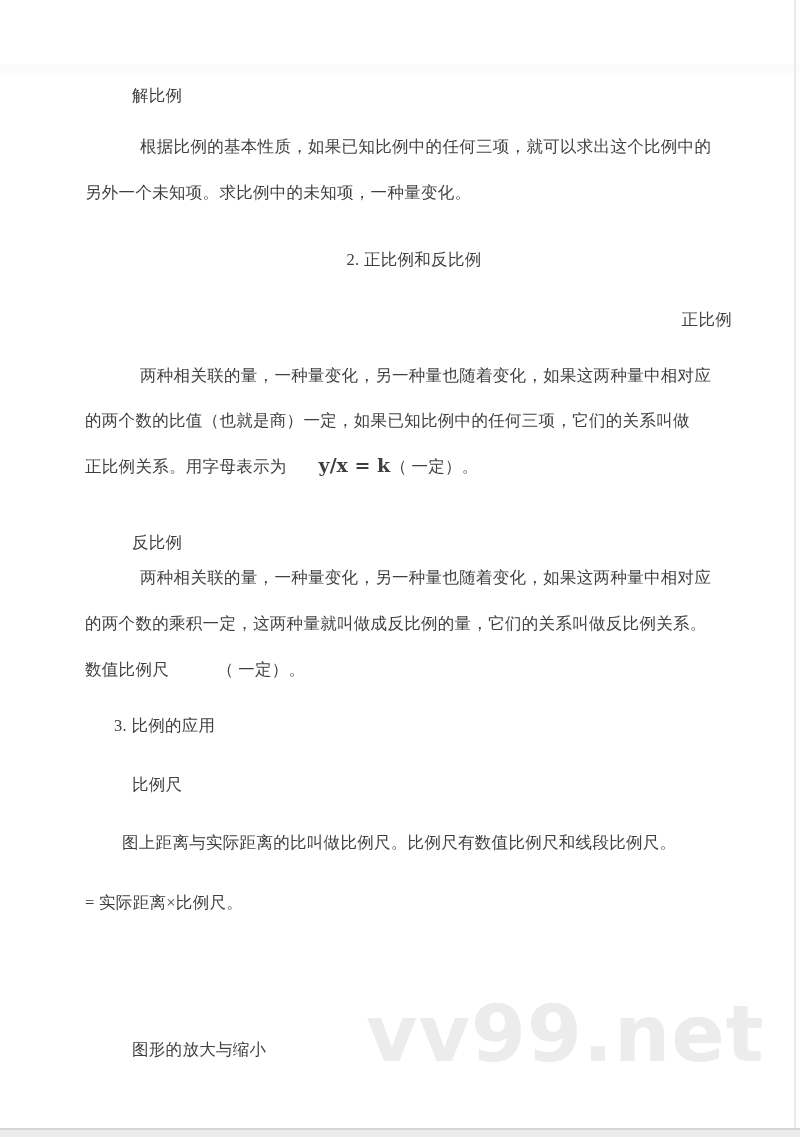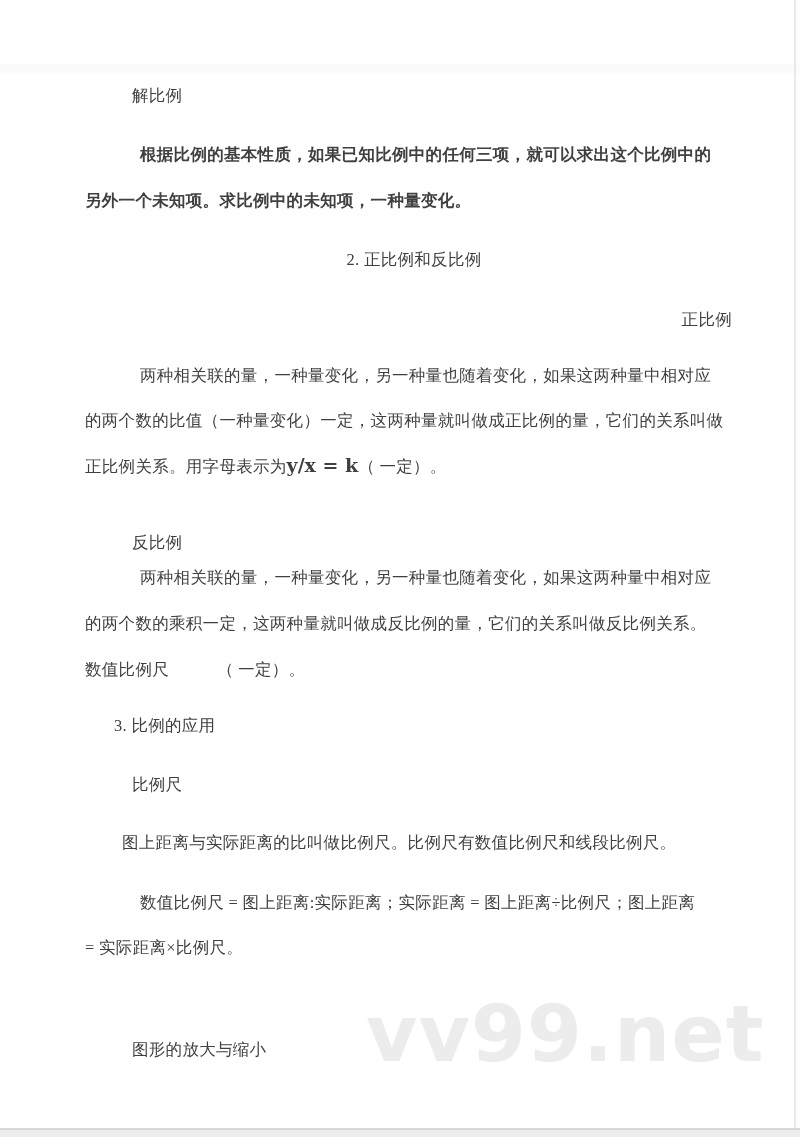--- a/index.html
+++ b/index.html
@@ -51,36 +51,37 @@
     line-height: 46px;
     letter-spacing: 0.3px;
     z-index: 1;
   }
   .lh45 { line-height: 45px; }
   .heading { left: 132px; width: 600px; }
   .num-heading { left: 114px; width: 600px; }
   .indent { padding-left: 55px; }
   .small-indent { padding-left: 37px; }
   .b0  { top: 73px;  }
-  .b1  { top: 132px; font-weight: bold; }
+  .b1  { top: 124px; }
   .b2  { top: 237px; text-align: center; }
   .b3  { top: 297px; text-align: right; }
   .b4  { top: 353px; }
   .b5  { top: 520px; }
   .b6  { top: 555px; }
   .b7  { top: 703px; }
   .b8  { top: 762px; }
   .b9  { top: 820px; }
   .b10 { top: 880px; }
   .b11 { top: 1027px; font-family: Liberation Serif, serif; }
   .formula {
     font-family: "DejaVu Serif", serif;
     font-weight: bold;
     font-size: 19px;
     letter-spacing: 0;
+    margin-left: 32px;
   }
   .formula-gap {
     display: inline-block;
     width: 48px;
   }
 </style>
 </head>
 <body>
 
 <div class="top-band"></div>
@@ -95,38 +96,37 @@
   <div class="indent">根据比例的基本性质，如果已知比例中的任何三项，就可以求出这个比例中的</div>
   <div>另外一个未知项。求比例中的未知项，一种量变化。</div>
 </div>
 
 <div class="block num-heading b2">2. 正比例和反比例</div>
 
 <div class="block heading b3">正比例</div>
 
 <div class="block lh45 b4">
   <div class="indent">两种相关联的量，一种量变化，另一种量也随着变化，如果这两种量中相对应</div>
-  <div>的两个数的比值（一种量变化）一定，这两种量就叫做成正比例的量，它们的关系叫做</div>
+  <div>的两个数的比值（也就是商）一定，如果已知比例中的任何三项，它们的关系叫做</div>
   <div><span>正比例关系。用字母表示为</span><span class="formula">y/x = k</span><span>（ 一定）。</span></div>
 </div>
 
 <div class="block heading b5">反比例</div>
 
 <div class="block b6">
   <div class="indent">两种相关联的量，一种量变化，另一种量也随着变化，如果这两种量中相对应</div>
   <div>的两个数的乘积一定，这两种量就叫做成反比例的量，它们的关系叫做反比例关系。</div>
   <div><span>数值比例尺</span><span class="formula-gap"></span><span>（ 一定）。</span></div>
 </div>
 
 <div class="block num-heading b7">3. 比例的应用</div>
 
 <div class="block heading b8">比例尺</div>
 
 <div class="block b9">
   <div class="small-indent">图上距离与实际距离的比叫做比例尺。比例尺有数值比例尺和线段比例尺。</div>
 </div>
 
 <div class="block lh45 b10">
-  <div class="indent">数值比例尺 = 图上距离:实际距离；实际距离 = 图上距离÷比例尺；图上距离</div>
   <div>= 实际距离×比例尺。</div>
 </div>
 
 <div class="block heading b11">图形的放大与缩小</div>
 
 </body></html>

